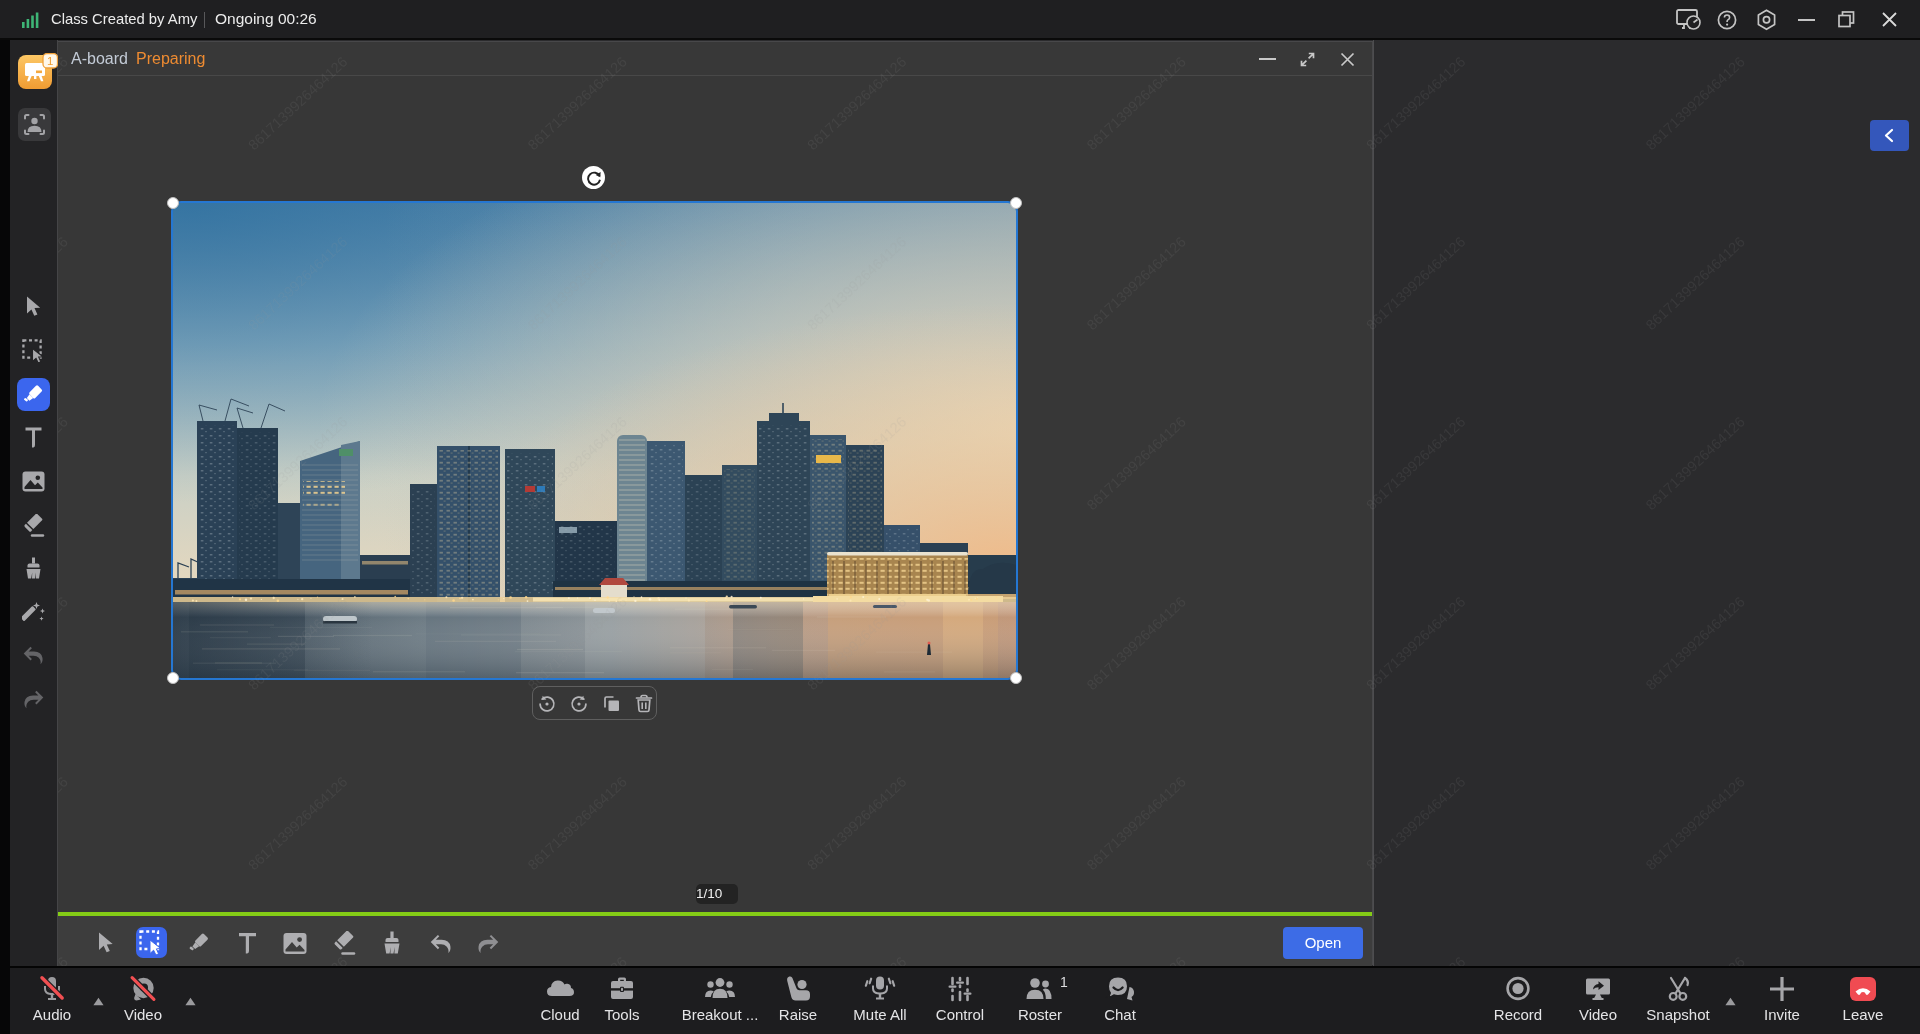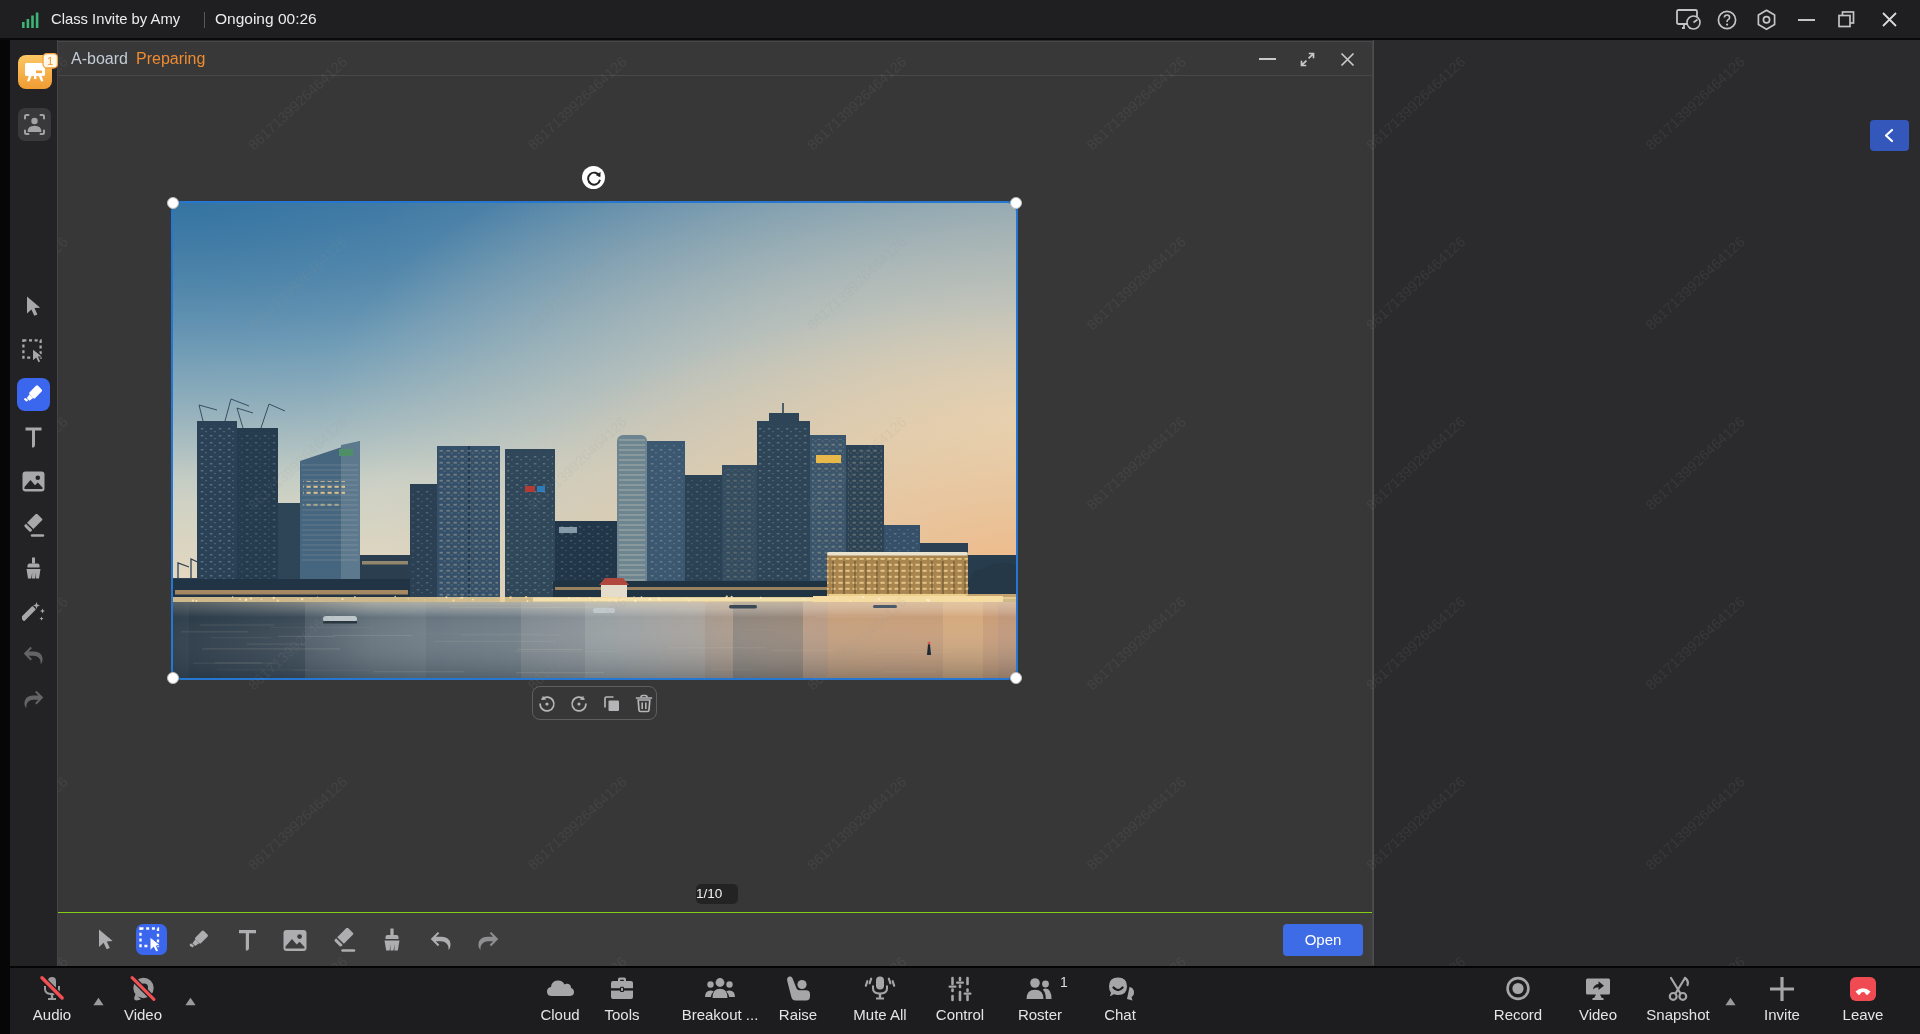--- a/index.html
+++ b/index.html
@@ -9,21 +9,21 @@
 #topbar .title { position:absolute; left:51px; top:0; height:38px; line-height:38px; color:#ececec; font-size:14.8px; }
 #topbar .sep { position:absolute; left:204px; top:12px; width:1px; height:16px; background:#58585a; }
 #topbar .ongoing { position:absolute; left:215px; top:0; height:38px; line-height:38px; color:#ececec; font-size:15.5px; }
 #blackstrip { position:absolute; left:0; top:40px; width:10px; height:994px; background:#060607; z-index:30; }
 #sidebar { position:absolute; left:10px; top:40px; width:48px; height:926px; background:#232325; border-right:1px solid #454547; }
 #rightpanel { position:absolute; left:1373px; top:40px; width:547px; height:926px; background:#2b2b2d; border-left:1px solid #4d4d4f; }
 #window { position:absolute; left:58px; top:41px; width:1315px; height:924px; background:#373737; border:1px solid #48484a; border-left:none; }
 #wheader { position:absolute; left:0; top:0; width:100%; height:34px; background:#383838; border-bottom:1px solid #484848; }
 #wheader .t1 { position:absolute; left:13px; top:0; height:34px; line-height:34px; color:#c3cbd6; font-size:16px; }
 #wheader .t2 { position:absolute; left:78px; top:0; height:34px; line-height:34px; color:#ee8b31; font-size:16px;text-align:center; }
-#wtoolbar { position:absolute; left:0; top:870px; width:100%; height:54px; background:#3d3d3d; border-top:1px solid #84cc16; }
+#wtoolbar { position:absolute; left:0; top:870px; width:100%; height:54px; background:#3d3d3d; border-top:4px solid #84cc16; }
 #openbtn { position:absolute; left:1225px; top:11px; width:80px; height:32px; background:#3d6ce6; border-radius:4px; color:#fff; font-size:15px; text-align:center; line-height:32px; }
 #photo { position:absolute; left:173px; top:203px; width:843px; height:475px; border-radius:8px; overflow:hidden; outline:2px solid #2577d2; }
 #pagebadge { position:absolute; left:638px; top:842px; width:42px; height:20px; background:#232323; border-radius:5px; color:#f0f0f0; font-size:13.5px; line-height:20px; }
 #ctxbar { position:absolute; left:474px; top:644px; width:125px; height:34px; border:1px solid #5f5f5f; border-radius:8px; }
 #collapsebtn { position:absolute; left:1870px; top:120px; width:39px; height:31px; background:#3457bb; border-radius:4px; }
 #dock { position:absolute; left:0; top:966px; width:1920px; height:68px; background:#1d1d1f; border-top:2px solid #050505; }
 .dockitem { position:absolute; top:0; height:66px; text-align:center; }
 .dockitem .lbl { position:absolute; top:38px; left:50%; transform:translateX(-50%); color:#e4e4e6; font-size:15px; white-space:nowrap; }
 .dockitem svg { position:absolute; top:6px; left:50%; transform:translateX(-50%); }
 .handle { position:absolute; width:12px; height:12px; border-radius:50%; background:#ffffff; border:1px solid #bdbdbd; }
@@ -31,21 +31,21 @@
 </head>
 <body>
 
 <div id="topbar">
   <svg class="abs" style="left:22px; top:12px;" width="17" height="17" viewBox="0 0 17 17">
     <rect x="0" y="10" width="2.6" height="6" fill="#3eb576"></rect>
     <rect x="4.6" y="7" width="2.6" height="9" fill="#3eb576"></rect>
     <rect x="9.2" y="3.5" width="2.6" height="12.5" fill="#3eb576"></rect>
     <rect x="13.8" y="0.5" width="2.6" height="15.5" fill="#3eb576"></rect>
   </svg>
-  <div class="title">Class Invite by Amy</div>
+  <div class="title">Class Created by Amy</div>
   <div class="sep"></div>
   <div class="ongoing">Ongoing 00:26</div>
 
   <svg class="abs" style="left:1676px; top:9px;" width="26" height="22" viewBox="0 0 26 22">
     <rect x="1" y="1" width="20" height="14" rx="1.5" fill="none" stroke="#c4c4c4" stroke-width="1.8"></rect>
     <path d="M8 15 L8 19 L6 19 M14 15 L14 19 L16 19" stroke="#c4c4c4" stroke-width="1.8" fill="none"></path>
     <circle cx="17.5" cy="13.5" r="6.5" fill="#1f1f21" stroke="#c4c4c4" stroke-width="1.6"></circle>
     <path d="M17.5 13.5 L21.5 10.5" stroke="#c4c4c4" stroke-width="1.6"></path>
   </svg>
 

